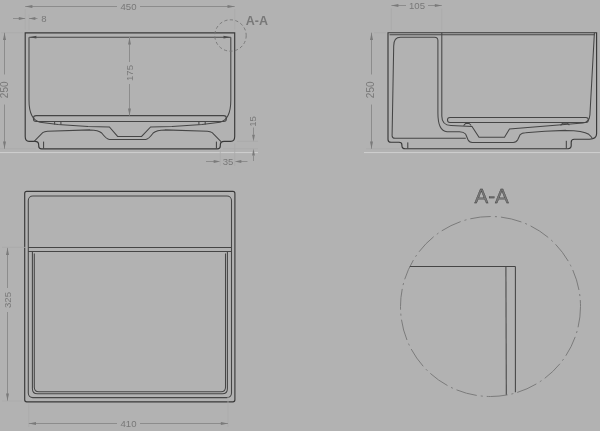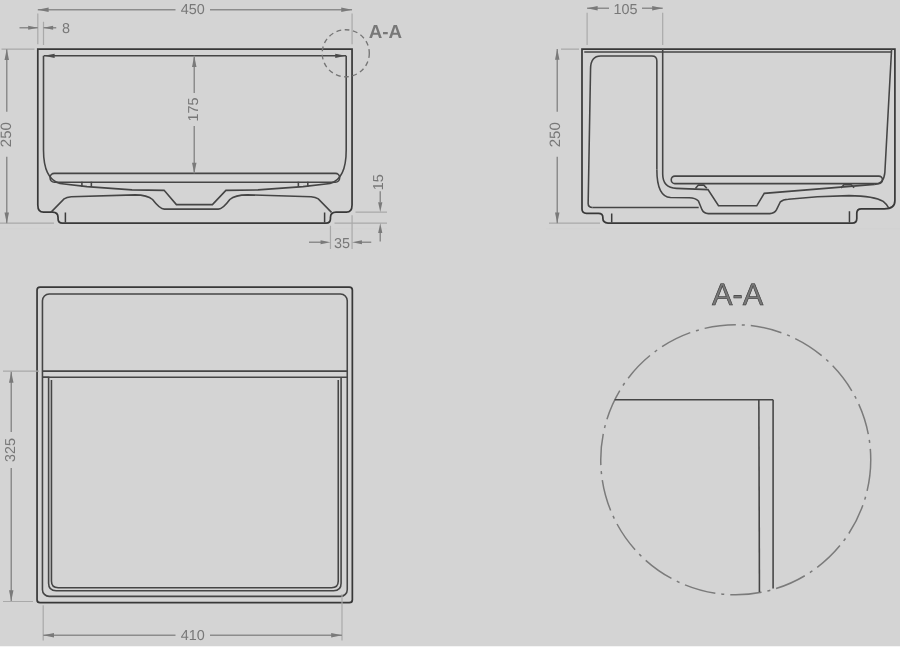--- a/index.html
+++ b/index.html
@@ -1,16 +1,16 @@
 <!DOCTYPE html>
 <html><head>
 <meta charset="utf-8">
 <style>
   html,body{margin:0;padding:0;background:#ffffff;}
-  .page{width:600px;height:431px;position:relative;overflow:hidden;background:#86efac;filter:grayscale(1);text-align:right;}
+  .page{width:600px;height:431px;position:relative;overflow:hidden;background:#eab308;filter:grayscale(1);text-align:right;}
   svg text{font-family:"Liberation Sans",sans-serif;fill:#787878;}
 </style>
 </head>
 <body>
 <div class="page">
 <svg width="600" height="431" viewBox="0 0 600 431" fill="none">
 
 <g stroke="#d2d2d2" stroke-width="0.9">
   <line x1="0" y1="152.6" x2="258" y2="152.6"></line>
   <line x1="364" y1="152.6" x2="600" y2="152.6"></line>

